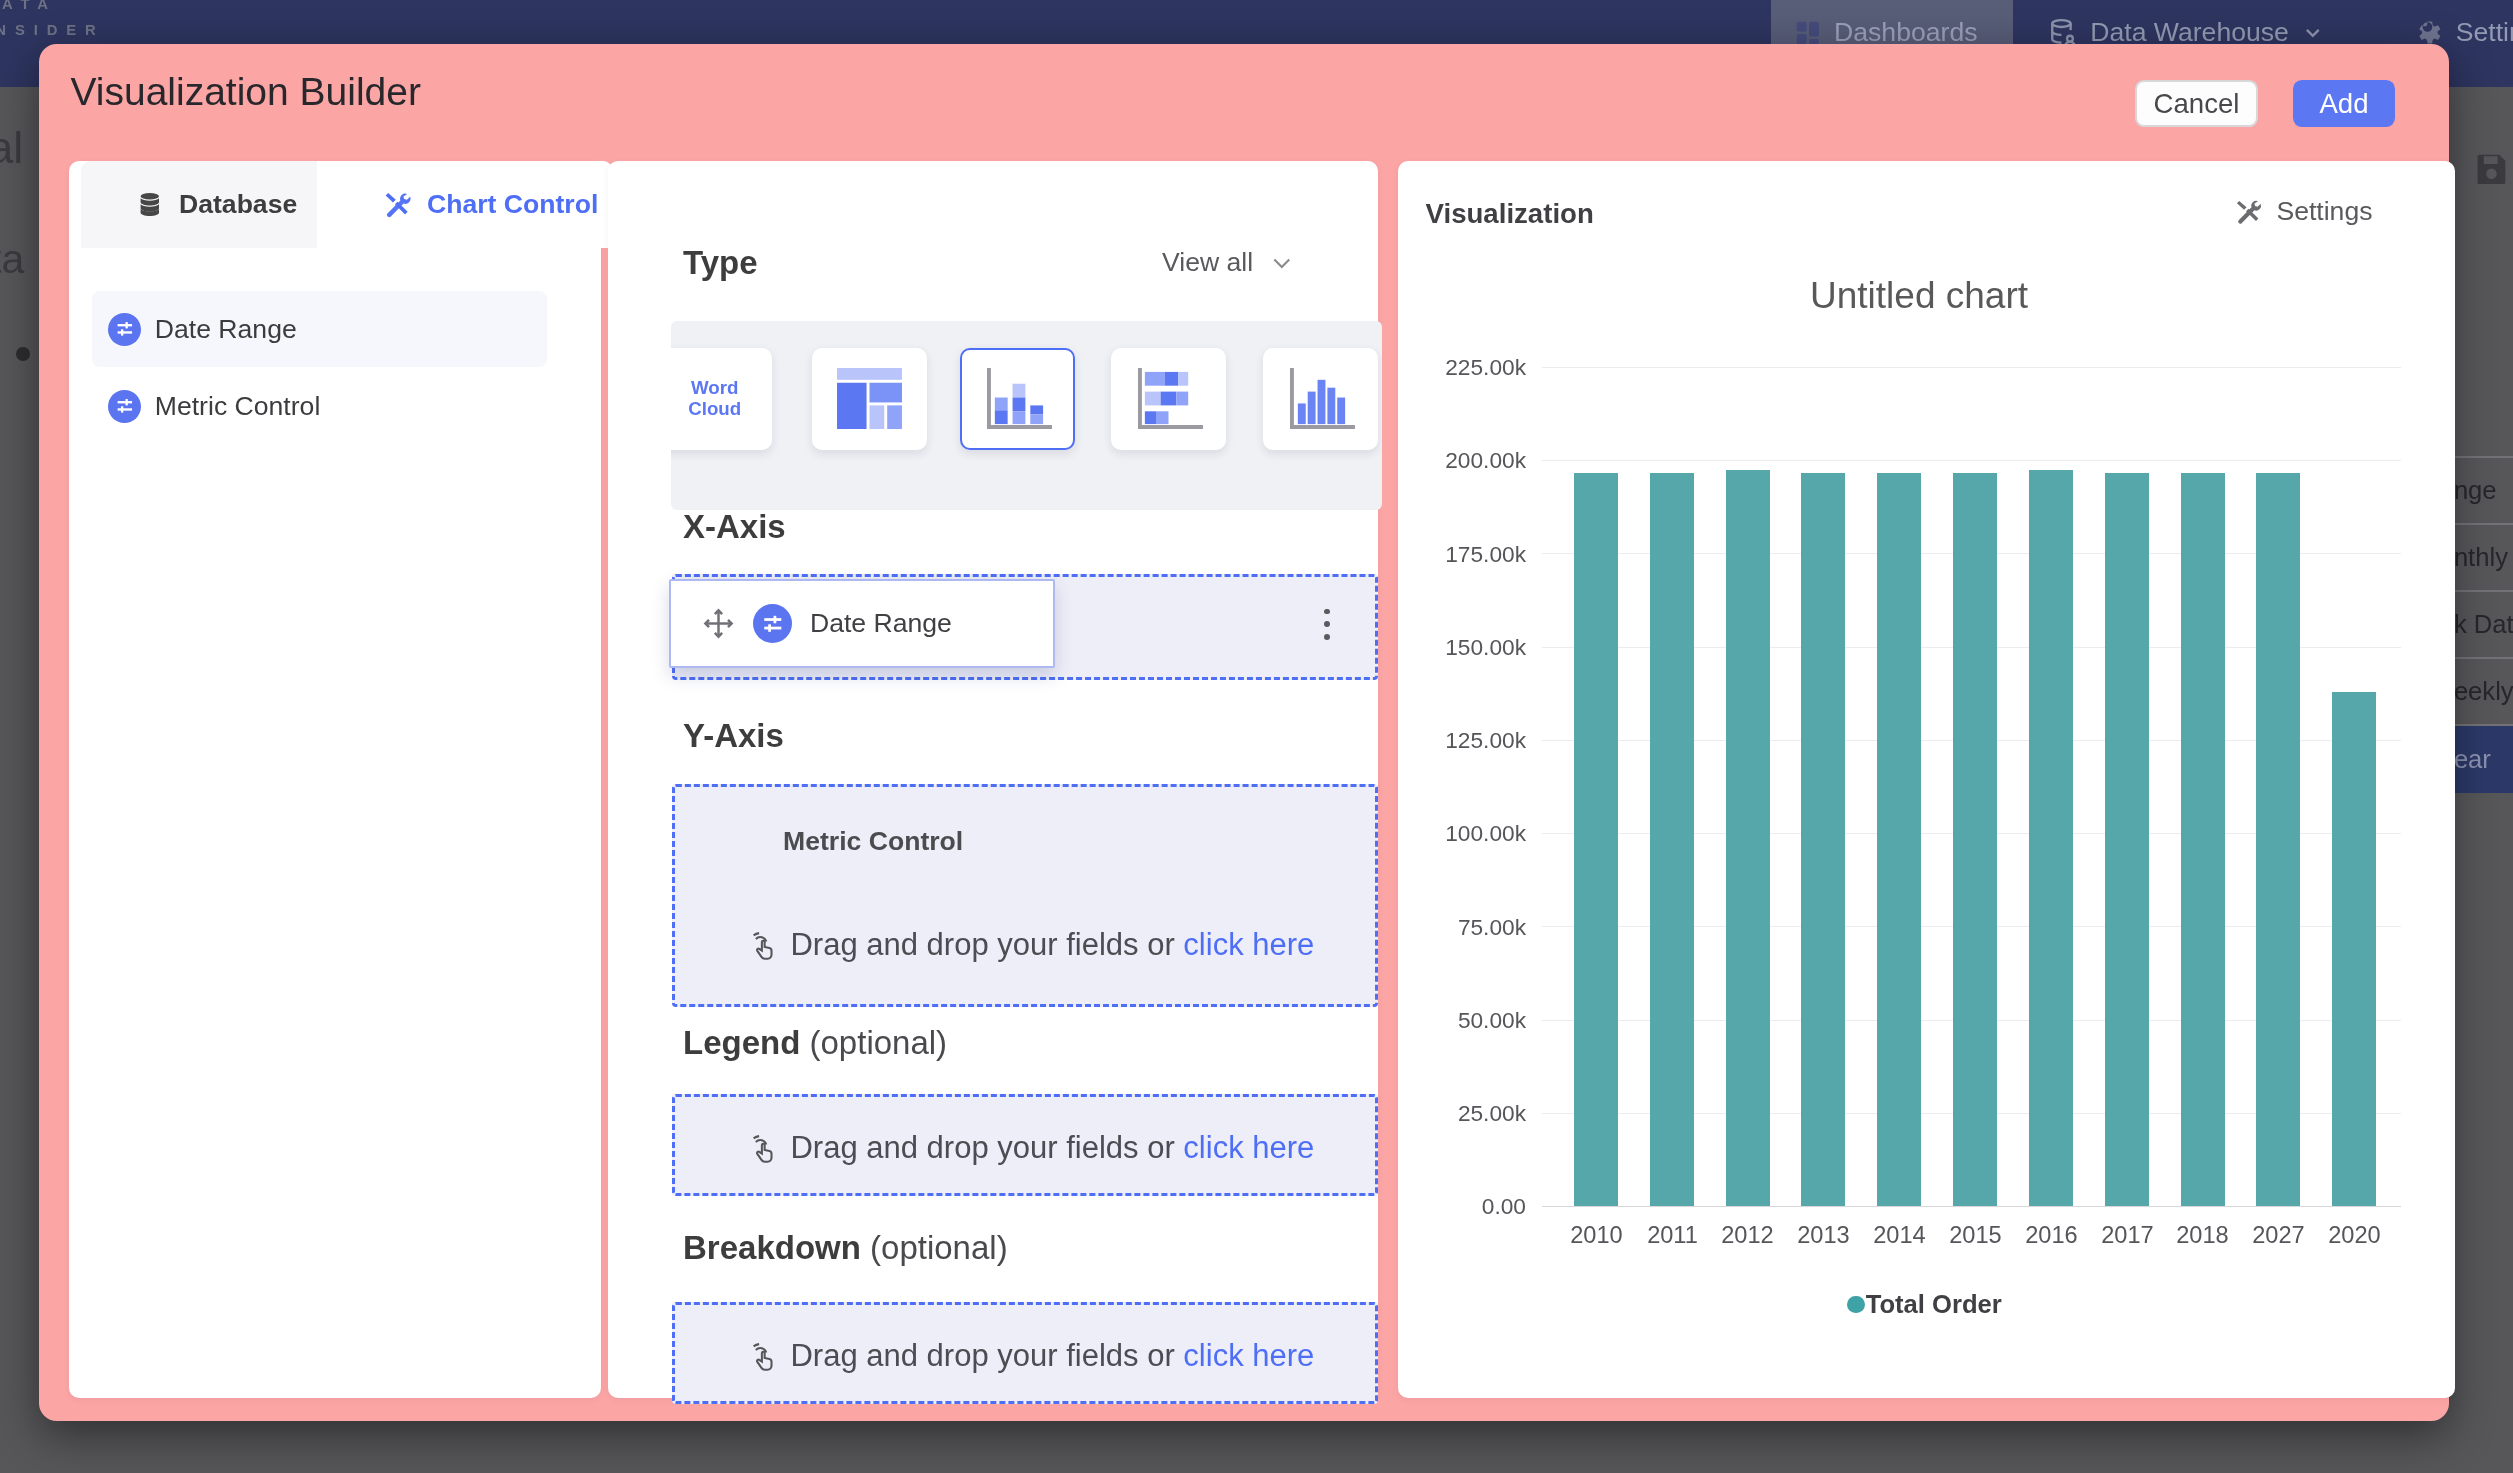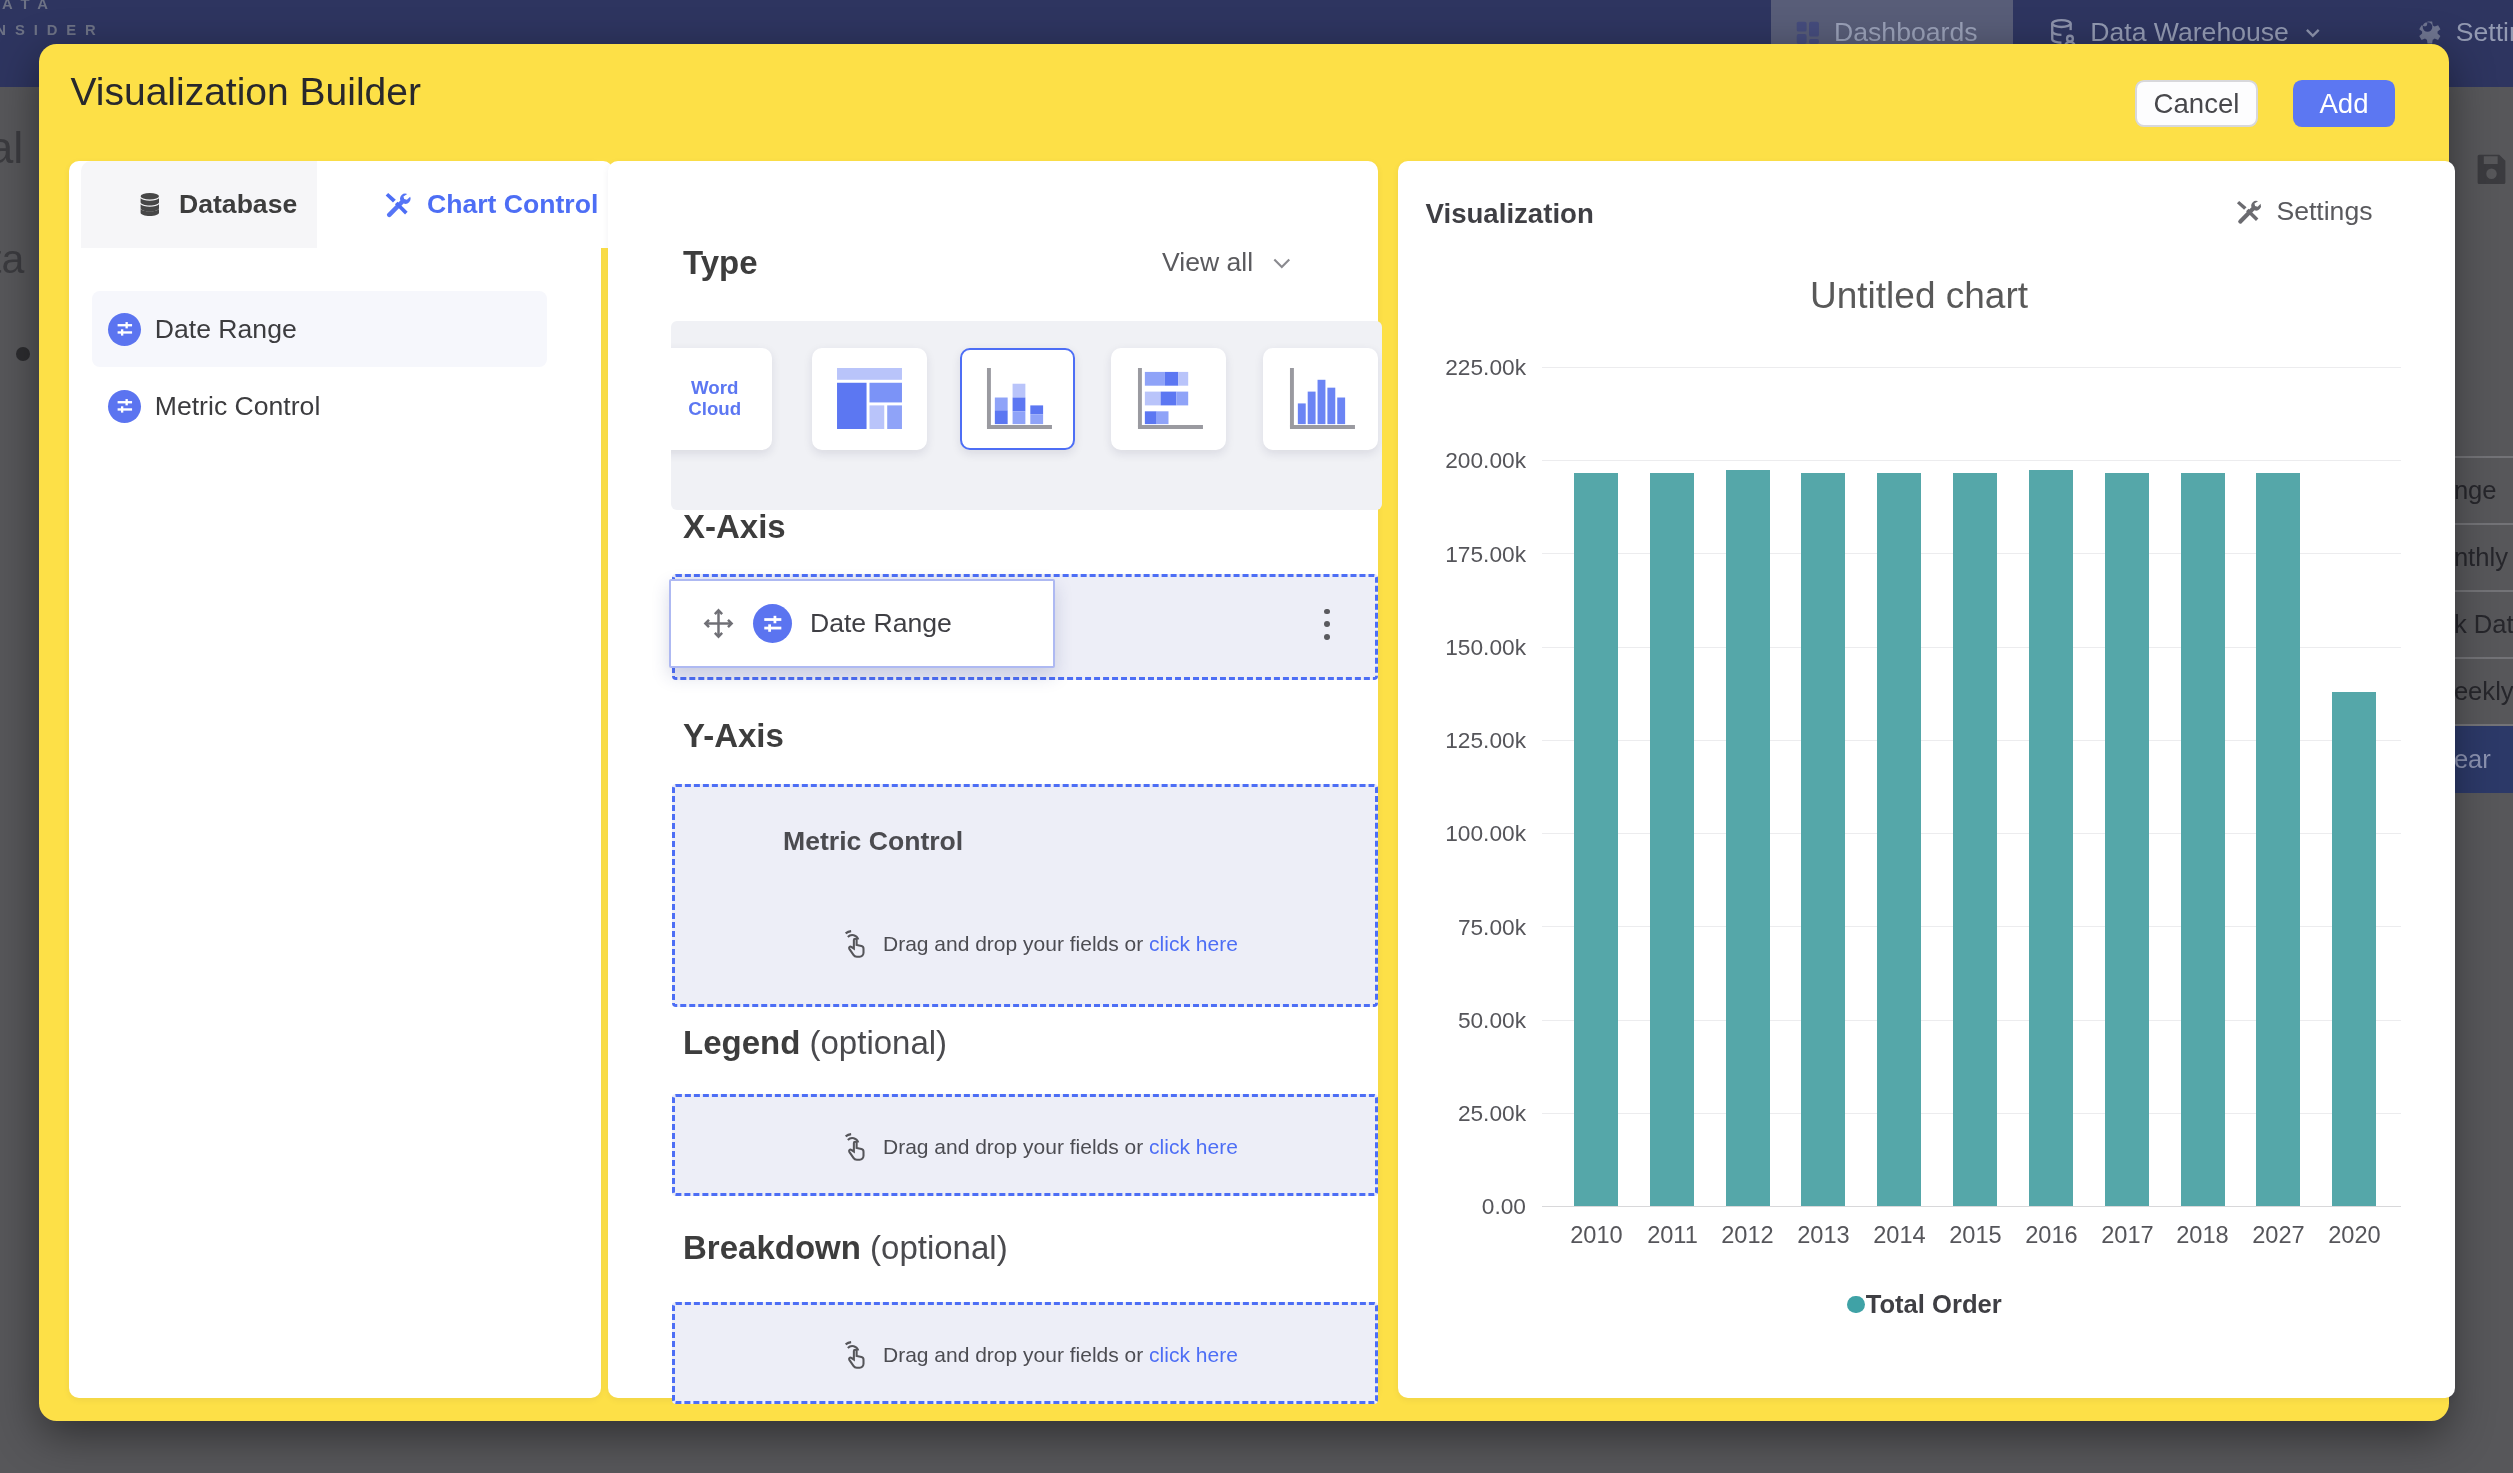--- a/index.html
+++ b/index.html
@@ -16,21 +16,21 @@
   .frag{position:absolute;color:#3b3b3f;font-weight:500;}
   .frag-al{left:-11.8px;top:122px;font-size:45px;}
   .frag-ta{left:-9.9px;top:236px;font-size:41px;}
   .frag-dot{position:absolute;left:15.8px;top:347px;width:13.8px;height:13.8px;border-radius:50%;background:#2d2d30;}
   .save-frag{position:absolute;left:2473px;top:150px;}
   .side-menu{position:absolute;left:2450px;top:456px;width:79px;border-top:2px solid #737377;}
   .side-row{height:67px;display:flex;align-items:center;padding-left:3.9px;font-size:25.6px;color:#26262b;border-bottom:2px solid #737377;background:transparent;white-space:nowrap;}
   .side-row.selected{background:#2c3968;color:#8b92b0;border-bottom:none;}
 
   
-  .modal{position:absolute;left:39px;top:44px;width:2410px;height:1377px;background:#fde047;border-radius:17.7px;box-shadow:0 13.8px 45px rgba(0,0,0,.45);}
+  .modal{position:absolute;left:39px;top:44px;width:2410px;height:1377px;background:#fca5a5;border-radius:17.7px;box-shadow:0 13.8px 45px rgba(0,0,0,.45);}
   .modal-title{position:absolute;left:31.5px;top:25.6px;font-size:39px;font-weight:500;color:#28282c;}
   .btn{position:absolute;top:36px;height:47px;border-radius:8.9px;display:flex;align-items:center;justify-content:center;font-size:27.6px;cursor:pointer;}
   .btn-cancel{left:2096px;width:123px;background:#fdfdfe;border:2px solid #d8d8db;color:#48484c;}
   .btn-add{left:2254px;width:102px;background:#5c77f2;color:#ffffff;}
 
   .card{position:absolute;top:117px;background:#ffffff;border-radius:9.9px;box-shadow:0 2px 7.9px rgba(20,24,60,.06);}
   .card-left{left:29.6px;width:532px;height:1237px;}
   .card-mid{left:569px;width:770px;height:1237px;}
   .card-right{left:1359px;width:1057px;height:1237px;}
 
@@ -45,21 +45,21 @@
 
   
   .sec-title{position:absolute;left:75px;font-size:33px;font-weight:700;color:#3d3d3d;}
   .sec-title .opt{font-weight:400;color:#4a4a4e;}
   .view-all{position:absolute;left:554px;top:86px;display:flex;align-items:center;gap:15.8px;font-size:26.6px;color:#5a5a5e;cursor:pointer;}
   .type-strip{position:absolute;left:63px;top:160px;width:711px;height:189px;background:#f0f1f5;border-radius:5.9px;overflow:hidden;}
   .type-card{position:absolute;top:26.6px;width:115px;height:102px;background:#ffffff;border-radius:9.9px;box-shadow:0 3.9px 9.9px rgba(30,34,70,.10);border:2px solid transparent;display:flex;align-items:center;justify-content:center;}
   .type-card.selected{border-color:#4d6ef5;}
   .wc-label{width:79px;text-align:center;font-size:18.7px;font-weight:700;color:#5c77f2;line-height:20.7px;}
   .dashed-box{position:absolute;left:64px;width:706px;border:3px dashed #4d6ef5;border-radius:3.9px;background:#edeef7;}
-  .hint{position:absolute;left:12px;width:100%;display:flex;align-items:center;justify-content:center;gap:13.8px;font-size:21px;color:#4c4c52;}
+  .hint{position:absolute;left:4px;width:100%;display:flex;align-items:center;justify-content:center;gap:13.8px;font-size:31px;color:#4c4c52;}
   .hint .link{color:#4d6ef5;}
   .ghost-label{position:absolute;left:148px;top:27.6px;font-size:33px;font-weight:700;color:rgba(70,75,95,.14);}
   .kebab{position:absolute;right:45px;top:31.5px;display:flex;flex-direction:column;gap:6.9px;}
   .kebab i{width:5.9px;height:5.9px;border-radius:50%;background:#5a5a5f;}
   .drag-chip{position:absolute;left:61px;top:418px;width:386px;height:89px;background:#ffffff;border:2px solid #aeb9f2;border-radius:2px;box-shadow:0 7.9px 17.7px rgba(40,50,120,.18);display:flex;align-items:center;gap:17.7px;padding-left:29.6px;font-size:26.6px;color:#3f3f44;z-index:5;}
   .mc-label{position:absolute;left:108px;top:39px;font-size:26.6px;font-weight:700;color:#4b4b50;}
 
   
   .viz-head{position:absolute;left:27.6px;top:37px;font-size:27.6px;font-weight:700;color:#3f3f44;}
   .settings-lnk{position:absolute;left:835px;top:35px;display:flex;align-items:center;gap:13.8px;font-size:26.6px;color:#5a5a5e;cursor:pointer;}

